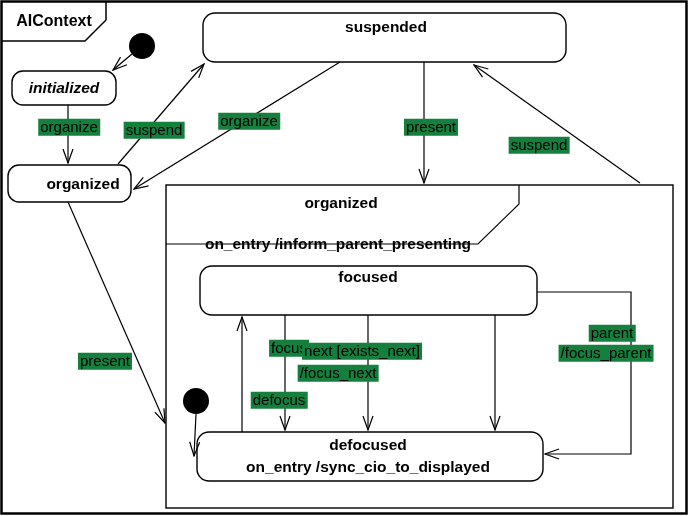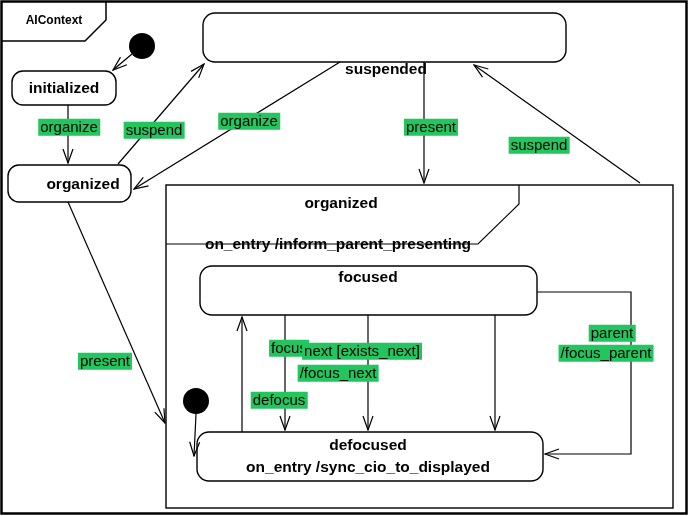--- a/index.html
+++ b/index.html
@@ -15,22 +15,22 @@
     position:absolute;
     transform:translate(-50%,-50%);
     white-space:nowrap;
     color:#000;
     font-size:15px;
     line-height:1.1;
     z-index:2;
   }
   .state-name{font-weight:bold;font-size:15.5px;}
   .state-entry{font-weight:bold;font-size:15.5px;}
-  .tlabel{background:#22c55e;padding:0 2px;}
-  .frame-title{font-weight:bold;font-size:12px;}
+  .tlabel{background:#15803d;padding:0 2px;}
+  .frame-title{font-weight:bold;font-size:16px;}
 </style>
 </head>
 <body>
 
 <div class="canvas">
 
   <svg width="688" height="516" viewBox="0 0 688 516">
     <defs>
       <marker id="arr" viewBox="0 0 16 12" refX="15" refY="6" markerWidth="16" markerHeight="12" orient="auto" markerUnits="userSpaceOnUse">
         <path d="M1,1 L15,6 L1,11" fill="none" stroke="#000" stroke-width="1.2"></path>
@@ -65,24 +65,24 @@
       <line x1="242" y1="432" x2="242" y2="317" marker-end="url(#arr)"></line>
       <line x1="285" y1="315" x2="285" y2="430" marker-end="url(#arr)"></line>
       <line x1="368" y1="315" x2="368" y2="430" marker-end="url(#arr)"></line>
       <line x1="495" y1="315" x2="495" y2="430" marker-end="url(#arr)"></line>
       <polyline points="537,292 631,292 631,454 545,454" marker-end="url(#arr)"></polyline>
     </g>
   </svg>
 
   <div class="lbl frame-title" style="left:54px;top:21px;">AIContext</div>
 
-  <div class="lbl state-name" style="left:64px;top:88px;">initialized</div>
+  <div class="lbl state-name" style="left:64px;top:88px;font-style:italic;">initialized</div>
   <div class="lbl state-name" style="left:83px;top:184px;">organized</div>
 
-  <div class="lbl state-name" style="left:386px;top:27px;margin-top:42px;">suspended</div>
+  <div class="lbl state-name" style="left:386px;top:27px;">suspended</div>
 
   <div class="lbl state-name" style="left:341px;top:203px;">organized</div>
   <div class="lbl state-entry" style="left:314px;top:244px;margin-left:24px;">on_entry /inform_parent_presenting</div>
 
   <div class="lbl state-name" style="left:368px;top:277px;">focused</div>
 
   <div class="lbl state-name" style="left:368px;top:445px;">defocused</div>
   <div class="lbl state-entry" style="left:368px;top:467px;">on_entry /sync_cio_to_displayed</div>
 
   <div class="lbl tlabel" style="left:69px;top:127px;">organize</div>

